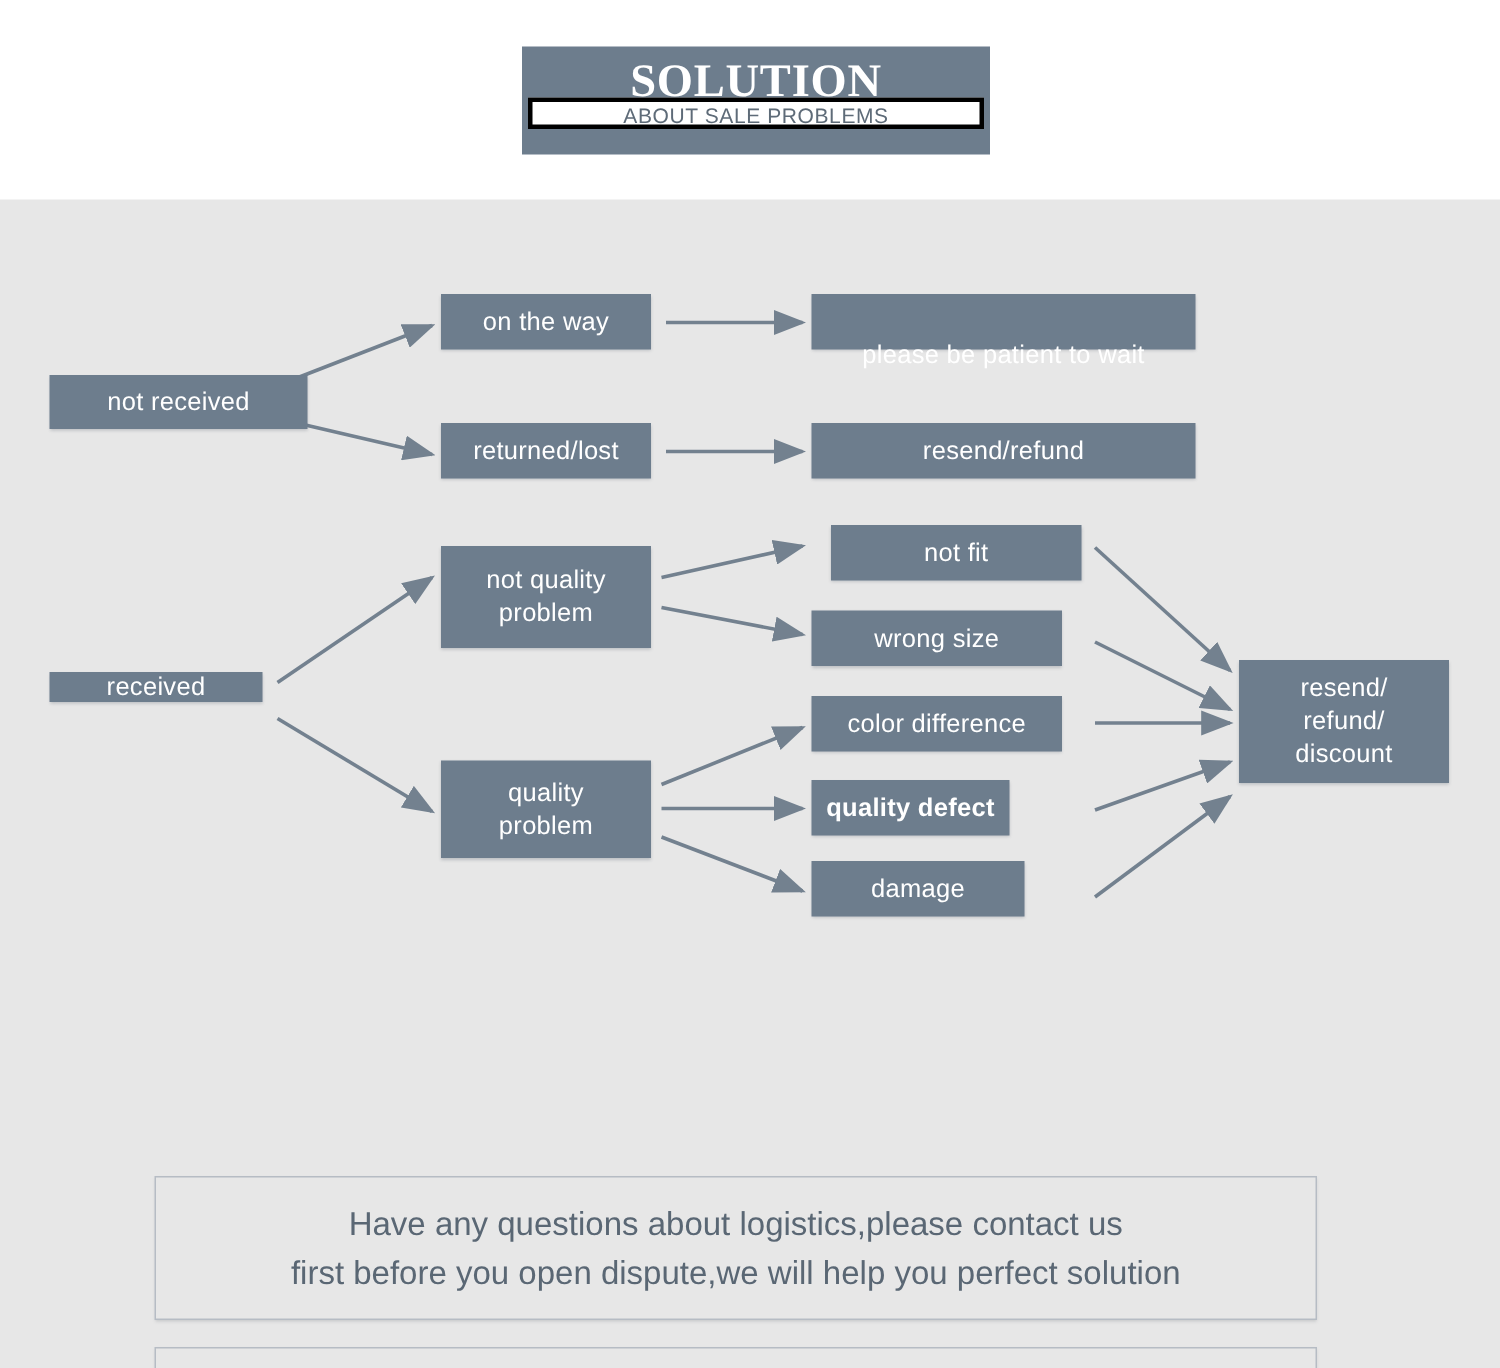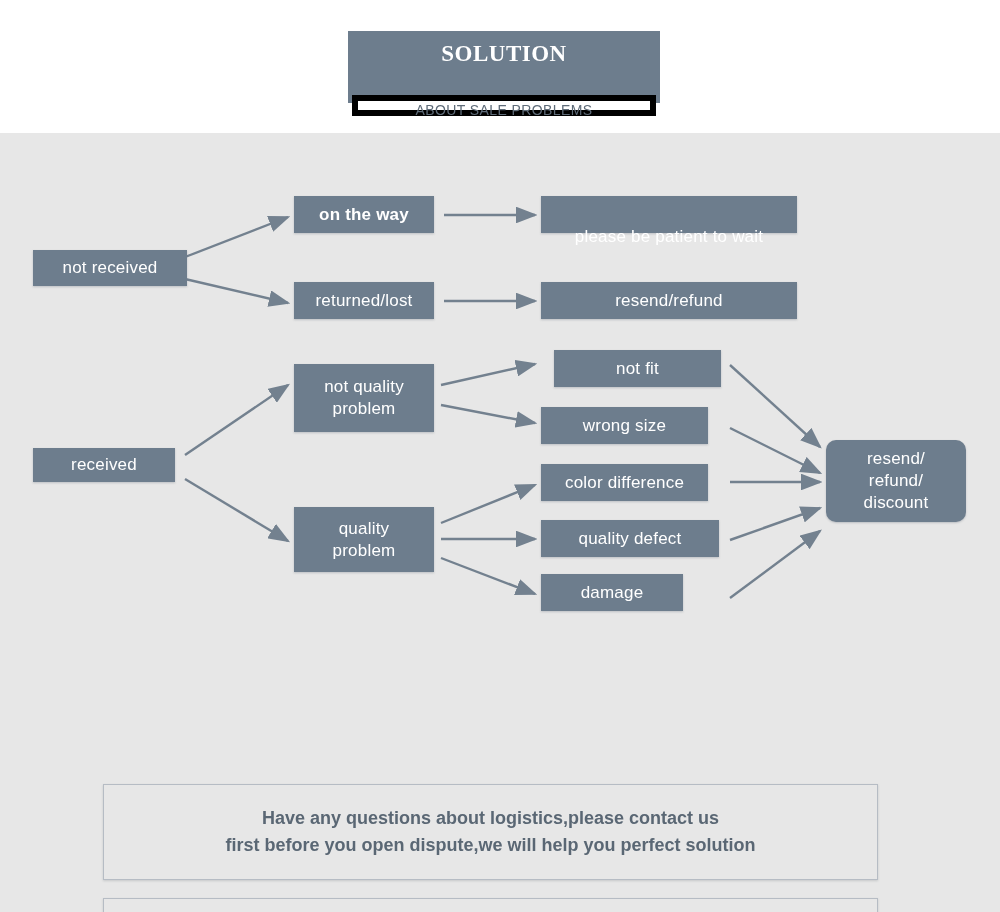--- a/index.html
+++ b/index.html
@@ -30,31 +30,31 @@
     position: absolute;
     left: 0;
     top: 0;
     width: 312px;
     height: 46px;
     line-height: 46px;
     text-align: center;
     color: #ffffff;
     font-family: "Liberation Serif", serif;
     font-weight: bold;
-    font-size: 23px;
+    font-size: 31px;
     letter-spacing: 0.5px;
   }
   #header-subtitle-box {
     position: absolute;
     left: 4px;
-    top: 64px;
+    top: 34px;
     width: 304px;
     height: 21px;
     background: #ffffff;
-    border: 6px solid #000000;
+    border: 3px solid #000000;
     box-sizing: border-box;
   }
   #header-subtitle {
     display: block;
     width: 100%;
     height: 19px;
     line-height: 19px;
     text-align: center;
     color: #5e6b78;
     font-size: 14px;
@@ -100,24 +100,23 @@
   .note-box {
     position: absolute;
     background: #e7e7e7;
     border: 1px solid #b6bcc4;
     box-sizing: border-box;
     display: flex;
     align-items: center;
     justify-content: center;
     text-align: center;
     color: #5a6774;
-    font-size: 18px;
+    font-size: 22px;
     line-height: 1.5;
     box-shadow: 0 1px 2px rgba(140,145,150,0.35);
-    font-weight: bold;
   }
   .note-box span { display: block; white-space: pre-line; }
 </style>
 </head>
 <body>
 
 <div id="header-banner">
   <div id="header-title">SOLUTION</div>
   <div id="header-subtitle-box">
     <span id="header-subtitle">ABOUT SALE PROBLEMS</span>
@@ -146,62 +145,62 @@
         <line x1="441" y1="425" x2="535" y2="461" marker-end="url(#arrowhead)"></line>
         <line x1="730" y1="232" x2="820" y2="314" marker-end="url(#arrowhead)"></line>
         <line x1="730" y1="295" x2="820" y2="340" marker-end="url(#arrowhead)"></line>
         <line x1="730" y1="349" x2="820" y2="349" marker-end="url(#arrowhead)"></line>
         <line x1="730" y1="407" x2="820" y2="375" marker-end="url(#arrowhead)"></line>
         <line x1="730" y1="465" x2="820" y2="398" marker-end="url(#arrowhead)"></line>
       </g>
   </svg>
 
   <div id="nodes-group">
-      <div class="node" style="left: 33px; top: 117px; width: 154px; height: 36px;">
+      <div class="node" style="left: 33px; top: 117px; width: 172px; height: 36px;">
         <span style="white-space: pre-line;">not received</span>
       </div>
       <div class="node" style="left: 294px; top: 63px; width: 140px; height: 37px;">
-        <span style="white-space: pre-line; font-weight: bold;">on the way</span>
+        <span style="white-space: pre-line;">on the way</span>
       </div>
       <div class="node" style="left: 294px; top: 149px; width: 140px; height: 37px;">
         <span style="white-space: pre-line;">returned/lost</span>
       </div>
       <div class="node" style="left: 541px; top: 63px; width: 256px; height: 37px;">
         <span style="white-space: pre-line; margin-top: 44px;">please be patient to wait</span>
       </div>
       <div class="node" style="left: 541px; top: 149px; width: 256px; height: 37px;">
         <span style="white-space: pre-line; text-align: center;">resend/refund</span>
       </div>
-      <div class="node" style="left: 33px; top: 315px; width: 142px; height: 34px;">
+      <div class="node" style="left: 33px; top: 315px; width: 142px; height: 20px;">
         <span style="white-space: pre-line;">received</span>
       </div>
       <div class="node" style="left: 294px; top: 231px; width: 140px; height: 68px;">
         <span style="white-space: pre-line;">not quality
 problem</span>
       </div>
       <div class="node" style="left: 294px; top: 374px; width: 140px; height: 65px;">
         <span style="white-space: pre-line;">quality
 problem</span>
       </div>
       <div class="node" style="left: 554px; top: 217px; width: 167px; height: 37px;">
         <span style="white-space: pre-line;">not fit</span>
       </div>
       <div class="node" style="left: 541px; top: 274px; width: 167px; height: 37px;">
         <span style="white-space: pre-line;">wrong size</span>
       </div>
       <div class="node" style="left: 541px; top: 331px; width: 167px; height: 37px;">
         <span style="white-space: pre-line;">color difference</span>
       </div>
-      <div class="node" style="left: 541px; top: 387px; width: 178px; height: 37px;">
+      <div class="node" style="left: 541px; top: 387px; width: 132px; height: 37px; font-weight: bold;">
         <span style="white-space: pre-line;">quality defect</span>
       </div>
       <div class="node" style="left: 541px; top: 441px; width: 142px; height: 37px;">
         <span style="white-space: pre-line;">damage</span>
       </div>
-      <div class="node" style="left: 826px; top: 307px; width: 140px; height: 82px; border-radius: 10px;">
+      <div class="node" style="left: 826px; top: 307px; width: 140px; height: 82px;">
         <span style="white-space: pre-line;">resend/
 refund/
 discount</span>
       </div>
     </div>
 
   <div id="notes-group">
       <div class="note-box" style="left: 103px; top: 651px; width: 775px; height: 96px;">
         <span>Have any questions about logistics,please contact us
 first before you open dispute,we will help you perfect solution</span>

